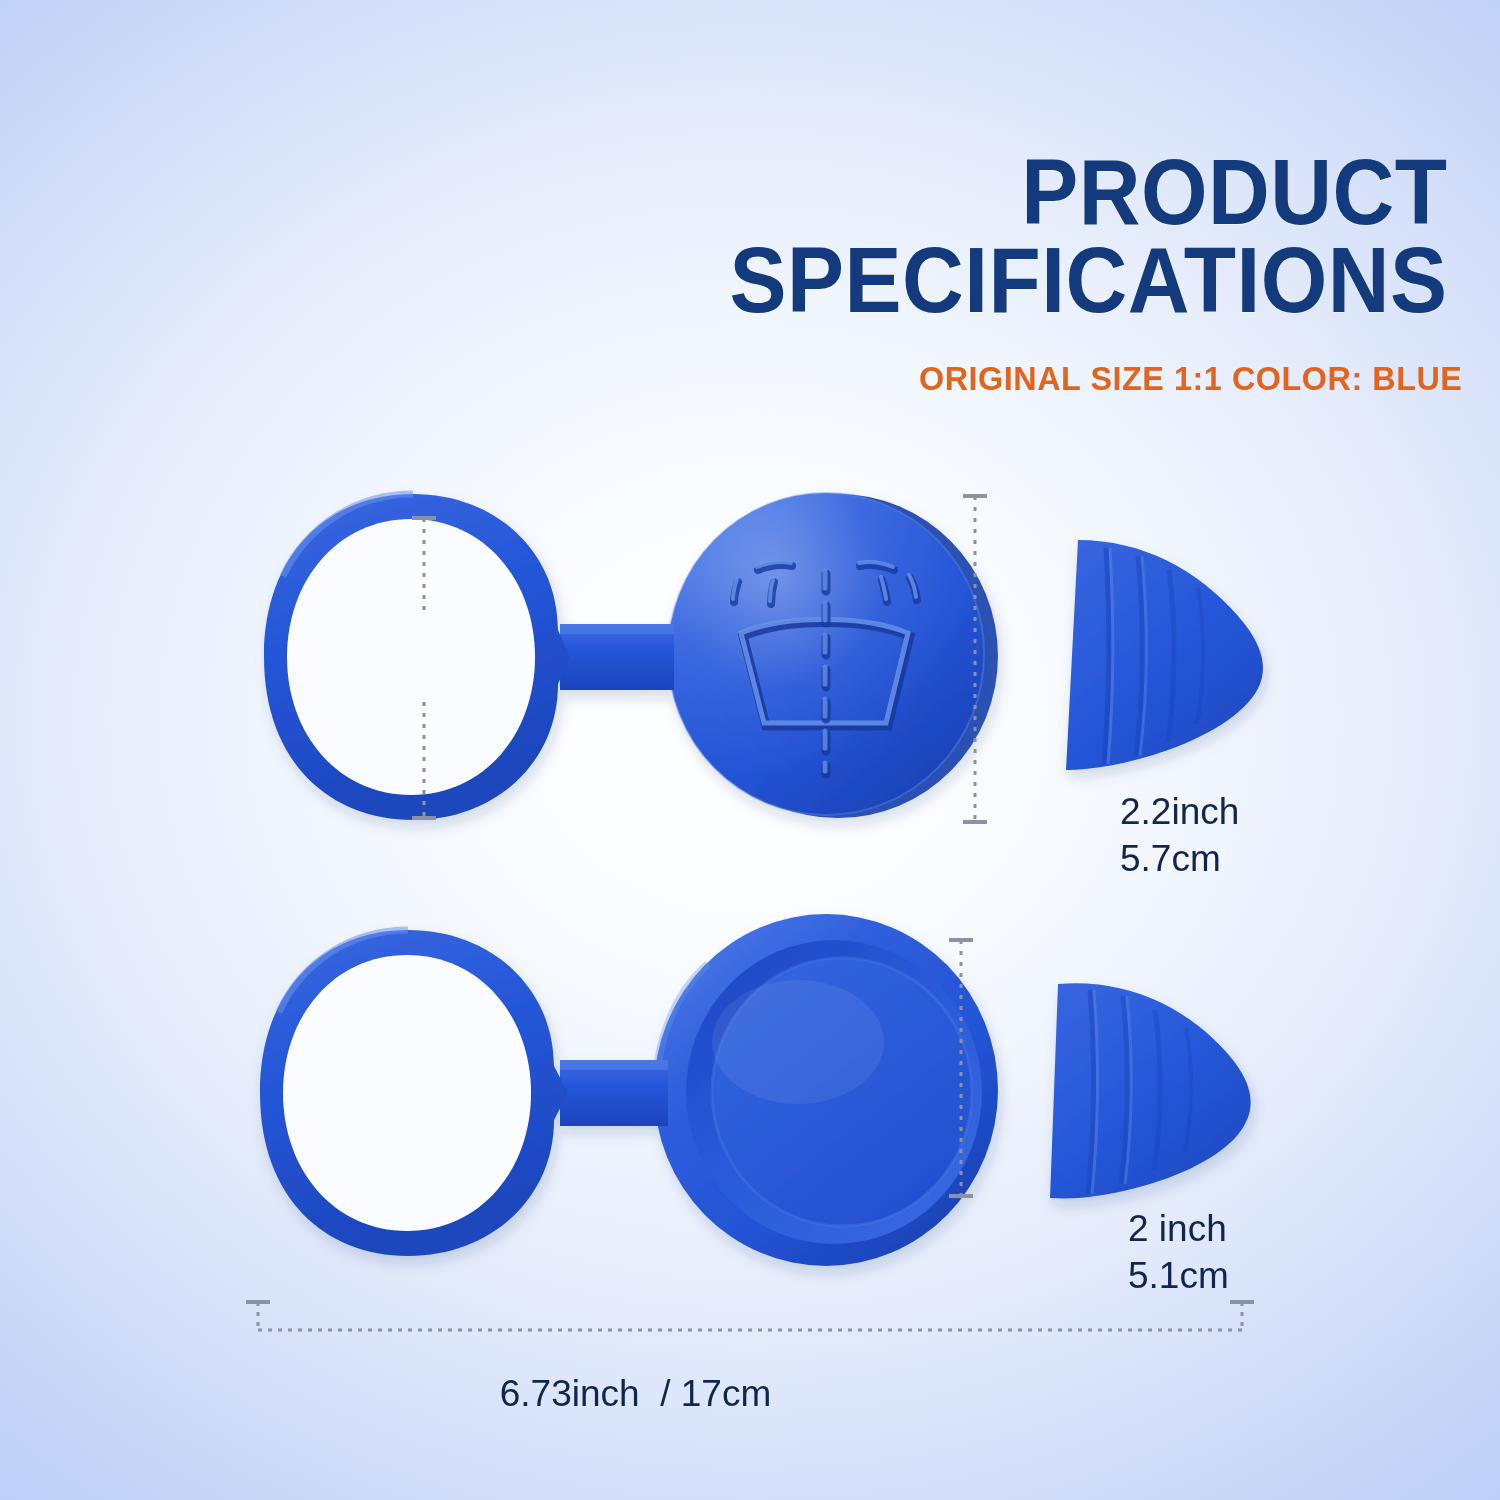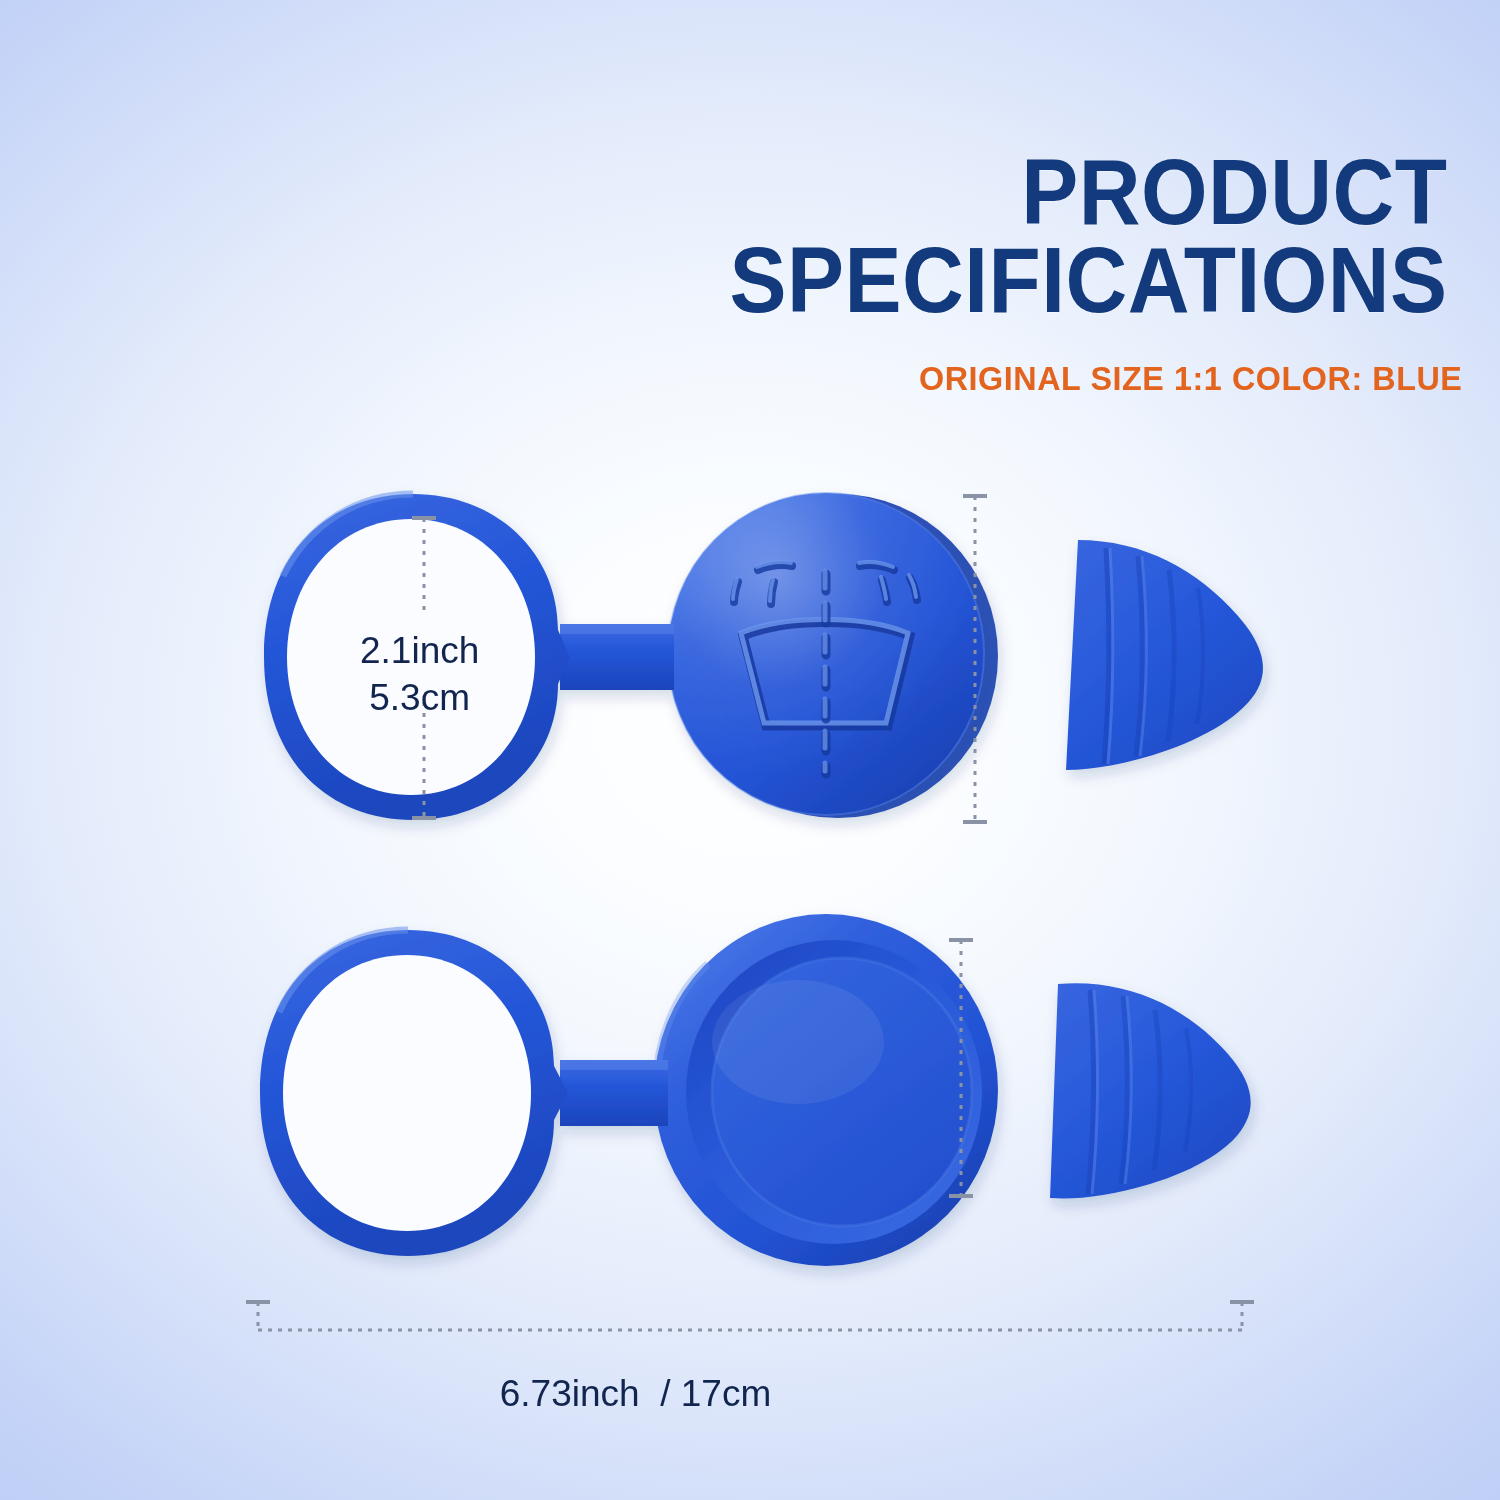--- a/index.html
+++ b/index.html
@@ -336,22 +336,26 @@
           <line x1="258" y1="1302" x2="258" y2="1330" stroke-width="3" stroke-dasharray="4 6"></line>
           <line x1="1242" y1="1302" x2="1242" y2="1330" stroke-width="3" stroke-dasharray="4 6"></line>
           <line x1="246" y1="1302" x2="270" y2="1302" stroke-width="4"></line>
           <line x1="1230" y1="1302" x2="1254" y2="1302" stroke-width="4"></line>
           <line x1="258" y1="1330" x2="1242" y2="1330" stroke-width="3" stroke-dasharray="4 6"></line>
         </g>
       </g>
     </svg>
   </div>
 
-  <div class="dim-label" id="dim-ring-top">
-    <div>2.1inch</div>
-    <div>5.3cm</div>
-  </div>
-
-
+
+  <div class="dim-label" id="dim-cap-top">
+    <div>2.2inch</div>
+    <div>5.7cm</div>
+  </div>
+
+  <div class="dim-label" id="dim-cap-bot">
+    <div>2 inch</div>
+    <div>5.1cm</div>
+  </div>
 
   <div id="dim-overall">6.73inch  / 17cm</div>
 
 </div>
 
 </body></html>

